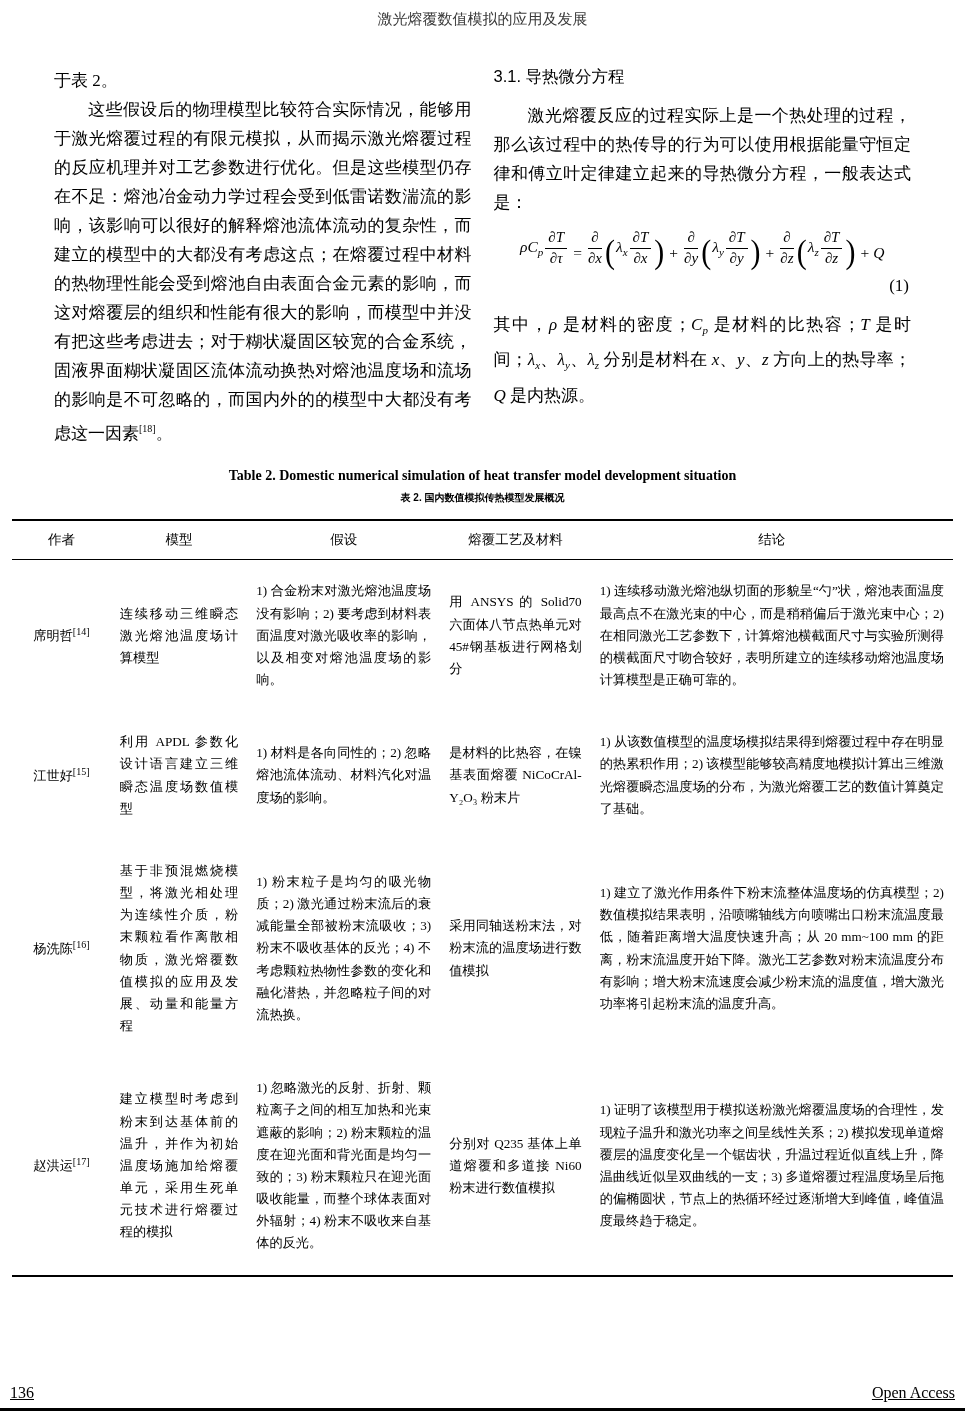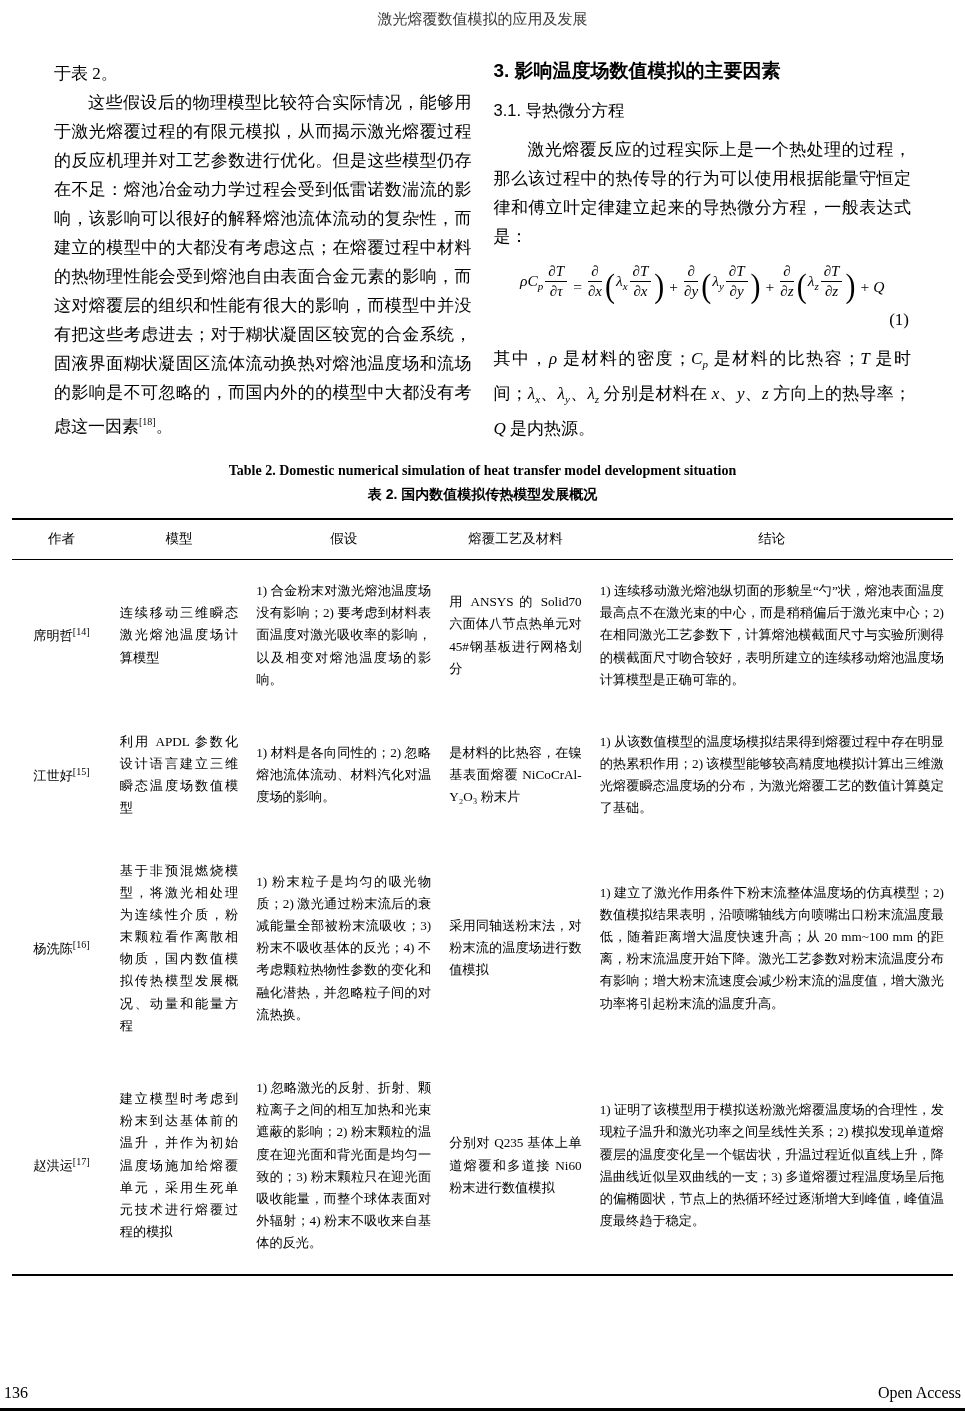--- a/index.html
+++ b/index.html
@@ -4,21 +4,21 @@
 <style>
   * { box-sizing: border-box; }
   html,body { margin:0; padding:0; background:#fff; }
   .page {
     width:965px; height:1414px; margin:0 auto; background:#fff; color:#000;
     font-family:"Liberation Serif","DejaVu Serif",serif;
     display:flex; flex-direction:column; overflow:hidden; position:relative;
   }
   .running-head { text-align:center; font-size:15px; color:#3a3a3a; padding-top:10px; }
   .content { padding:30px 54px 0; }
-  .two-col { display:flex; gap:22px; }
+  .two-col { display:flex; gap:22px;margin-top:7px; }
   .col { flex:1; font-size:17px; line-height:29px; text-align:justify; }
   p { margin:0; }
   .indent { text-indent:2em; }
   .sec-title { font-family:"Liberation Sans","DejaVu Sans",sans-serif; font-weight:bold; font-size:19px; margin:0 0 16px; line-height:1.3; }
   .subsec-title { font-family:"Liberation Sans","DejaVu Sans",sans-serif; font-weight:normal; font-size:16.5px; margin:0 0 14px; line-height:1.3; }
   i { font-family:"Liberation Serif","DejaVu Serif",serif; }
   sup { font-size:10px;text-align:right; }
   .eqsub { font-size:11px; }
 
   .eq-line { display:flex; justify-content:center; margin:12px 0 0; }
@@ -27,51 +27,50 @@
   .frac { display:inline-flex; flex-direction:column; align-items:center; margin:0 2px; line-height:1.15; font-style:italic; font-size:15px; }
   .frac .num { border-bottom:1px solid #000; padding:0 3px 1px; }
   .frac .den { padding-top:1px; }
   .paren { display:inline-block; font-size:30px; font-weight:300; transform:scaleY(1.12); line-height:1; margin:0 1px; }
   .op { margin:0 4px; }
   .eq-number { text-align:right; font-size:17px; margin:4px 2px 10px 0; }
   .where { text-align:justify; }
 
   .table-caption { text-align:center; margin-top:20px; }
   .cap-en { font-weight:bold; font-size:14px; }
-  .cap-cn { font-weight:bold; font-size:14px; font-family:"Liberation Sans","DejaVu Sans",sans-serif; margin-top:7px; }
+  .cap-cn { font-weight:bold; font-size:10px; font-family:"Liberation Sans","DejaVu Sans",sans-serif; margin-top:7px; }
 
   .tbl-wrap { padding:14px 12px 0; }
   table.tbl { width:100%; border-collapse:collapse; table-layout:fixed;
     border-top:2px solid #000; border-bottom:2px solid #000;
     font-size:13.2px; line-height:1.68; }
   .tbl th { border-bottom:1.5px solid #000; font-weight:normal; font-size:13.5px; padding:8px 6px; text-align:center; }
   .tbl td { padding:20px 9px; vertical-align:middle; text-align:justify; }
   .tbl td.author { text-align:center; }
 
   .footer { margin-top:auto; }
-  .footer-line { display:flex; justify-content:space-between; font-size:16px; padding:0 4px 6px; }
+  .footer-line { display:flex; justify-content:space-between; font-size:16px; padding:0 10px 6px;text-decoration:underline; }
   .bottom-rule { border-top:3px solid #000; height:6px; }
 </style>
 </head>
 <body>
 
 <div class="page">
 
   <div class="running-head">激光熔覆数值模拟的应用及发展</div>
 
   <div class="content">
     <div class="two-col">
 
       <div class="col">
         <p>于表 2。</p>
         <p class="indent"><span>这些假设后的物理模型比较符合实际情况，能够用于激光熔覆过程的有限元模拟，从而揭示激光熔覆过程的反应机理并对工艺参数进行优化。但是这些模型仍存在不足：熔池冶金动力学过程会受到低雷诺数湍流的影响，该影响可以很好的解释熔池流体流动的复杂性，而建立的模型中的大都没有考虑这点；在熔覆过程中材料的热物理性能会受到熔池自由表面合金元素的影响，而这对熔覆层的组织和性能有很大的影响，而模型中并没有把这些考虑进去；对于糊状凝固区较宽的合金系统，固液界面糊状凝固区流体流动换热对熔池温度场和流场的影响是不可忽略的，而国内外的的模型中大都没有考虑这一因素</span><sup>[18]</sup><span>。</span></p>
       </div>
 
       <div class="col">
-        <div class="sec-title">3. 影响温度场数值模拟的主要因素</div>
         <div class="subsec-title">3.1. 导热微分方程</div>
         <p class="indent">激光熔覆反应的过程实际上是一个热处理的过程，那么该过程中的热传导的行为可以使用根据能量守恒定律和傅立叶定律建立起来的导热微分方程，一般表达式是：</p>
 
         <div class="eq-line">
           <span class="eq">
             <span class="atom"><i>ρ</i><i>C</i><sub class="eqsub"><i>p</i></sub></span>
             <span class="frac">
                 <span class="num">∂T</span>
                 <span class="den">∂τ</span>
               </span>
@@ -156,21 +155,21 @@
         </tr>
         <tr>
           <td class="author"><span>江世好</span><sup>[15]</sup></td>
           <td>利用 APDL 参数化设计语言建立三维瞬态温度场数值模型</td>
           <td>1) 材料是各向同性的；2) 忽略熔池流体流动、材料汽化对温度场的影响。</td>
           <td>是材料的比热容，在镍基表面熔覆 NiCoCrAl-Y₂O₃ 粉末片</td>
           <td>1) 从该数值模型的温度场模拟结果得到熔覆过程中存在明显的热累积作用；2) 该模型能够较高精度地模拟计算出三维激光熔覆瞬态温度场的分布，为激光熔覆工艺的数值计算奠定了基础。</td>
         </tr>
         <tr>
           <td class="author"><span>杨洗陈</span><sup>[16]</sup></td>
-          <td>基于非预混燃烧模型，将激光相处理为连续性介质，粉末颗粒看作离散相物质，国内数值模拟传热模型发展概况、动量和能量方程</td>
+          <td>基于非预混燃烧模型，将激光相处理为连续性介质，粉末颗粒看作离散相物质，激光熔覆数值模拟的应用及发展、动量和能量方程</td>
           <td>1) 粉末粒子是均匀的吸光物质；2) 激光通过粉末流后的衰减能量全部被粉末流吸收；3) 粉末不吸收基体的反光；4) 不考虑颗粒热物性参数的变化和融化潜热，并忽略粒子间的对流热换。</td>
           <td>采用同轴送粉末法，对粉末流的温度场进行数值模拟</td>
           <td>1) 建立了激光作用条件下粉末流整体温度场的仿真模型；2) 数值模拟结果表明，沿喷嘴轴线方向喷嘴出口粉末流温度最低，随着距离增大温度快速升高；从 20 mm~100 mm 的距离，粉末流温度开始下降。激光工艺参数对粉末流温度分布有影响；增大粉末流速度会减少粉末流的温度值，增大激光功率将引起粉末流的温度升高。</td>
         </tr>
         <tr>
           <td class="author"><span>赵洪运</span><sup>[17]</sup></td>
           <td>建立模型时考虑到粉末到达基体前的温升，并作为初始温度场施加给熔覆单元，采用生死单元技术进行熔覆过程的模拟</td>
           <td>1) 忽略激光的反射、折射、颗粒离子之间的相互加热和光束遮蔽的影响；2) 粉末颗粒的温度在迎光面和背光面是均匀一致的；3) 粉末颗粒只在迎光面吸收能量，而整个球体表面对外辐射；4) 粉末不吸收来自基体的反光。</td>
           <td>分别对 Q235 基体上单道熔覆和多道接 Ni60 粉末进行数值模拟</td>
           <td>1) 证明了该模型用于模拟送粉激光熔覆温度场的合理性，发现粒子温升和激光功率之间呈线性关系；2) 模拟发现单道熔覆层的温度变化呈一个锯齿状，升温过程近似直线上升，降温曲线近似呈双曲线的一支；3) 多道熔覆过程温度场呈后拖的偏椭圆状，节点上的热循环经过逐渐增大到峰值，峰值温度最终趋于稳定。</td>

